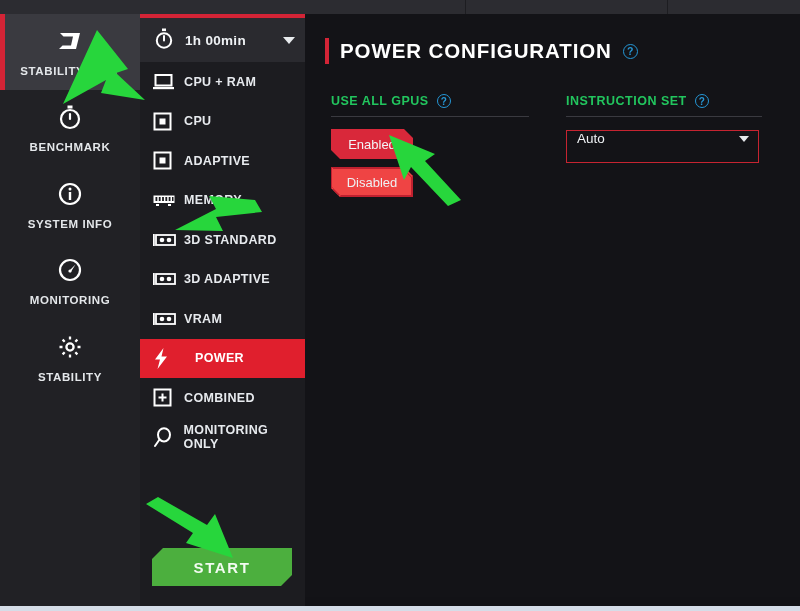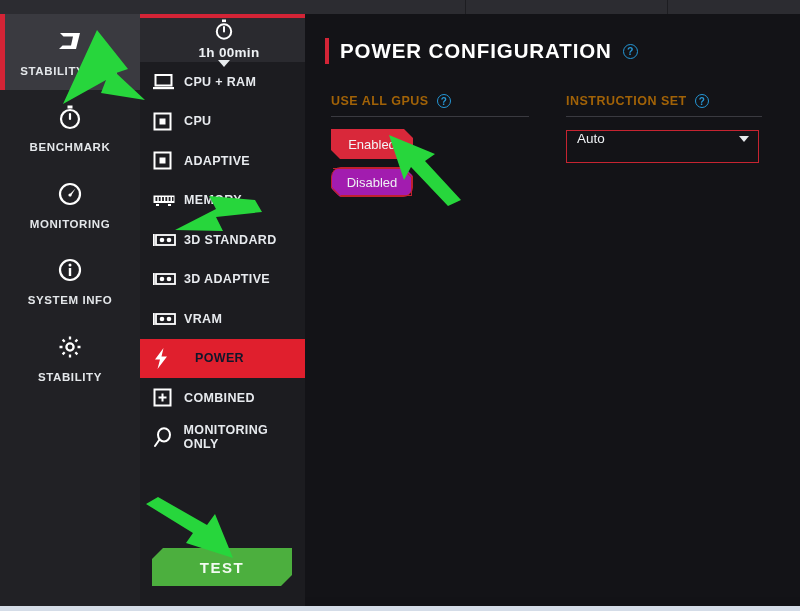--- a/index.html
+++ b/index.html
@@ -47,39 +47,39 @@
   }
 
   
   .testcol {
     position: absolute; left: 140px; top: 14px; width: 165px; height: 583px;
     background: #1c1c20;
     border-top: 4px solid #d32436;
   }
   .timer-row {
     display: flex; align-items: center; height: 44px;
-    background: #2a2a2f; padding: 0 10px 0 13px; cursor: pointer; flex-direction: column;
+    background: #2a2a2f; padding: 0 10px 0 13px; cursor: pointer;
   }
   .timer-row .tlabel {
     color: #eef1f4; font-size: 13.5px; font-weight: bold; letter-spacing: .3px;
     margin-left: 10px; flex: 1;
   }
   .caret { width: 0; height: 0; border-left: 6px solid transparent; border-right: 6px solid transparent;
            border-top: 7px solid #e8ebee; }
   .test-item {
     display: flex; align-items: center; height: 39.5px;
     padding-left: 13px; cursor: pointer;
   }
   .test-item .ticon { width: 26px; display: flex; align-items: center; }
   .test-item .tname {
     color: #e7eaee; font-size: 12.5px; font-weight: bold; letter-spacing: .35px;
     margin-left: 5px;
   }
   .test-item.selected { background: #e01f2d; }
-  .test-item.selected .tname { color: #0f172a; padding-left: 11px; }
+  .test-item.selected .tname { color: #ffffff; padding-left: 11px; }
 
   
   .start-wrap { position: absolute; left: 12px; bottom: 11px; }
   .start-btn {
     width: 140px; height: 38px;
     background: #4caf3e;
     color: #f2fbf1; font-size: 15px; font-weight: bold; letter-spacing: 1.6px;
     display: flex; align-items: center; justify-content: center;
     cursor: pointer;
     clip-path: polygon(11px 0, 100% 0, 100% calc(100% - 11px), calc(100% - 11px) 100%, 0 100%, 0 11px);
@@ -104,38 +104,38 @@
     display: inline-flex; align-items: center; justify-content: center;
     cursor: pointer; flex: none;
   }
 
   .fields { display: flex; padding: 30px 0 0 26px; }
   .field { }
   .field.gpus { width: 235px; }
   .field.iset { width: 215px; }
   .field-head { display: flex; align-items: center; }
   .field-label {
-    color: #a16207; font-size: 12.5px; font-weight: bold; letter-spacing: .5px;
+    color: #22c55e; font-size: 12.5px; font-weight: bold; letter-spacing: .5px;
   }
   .field-head .help-icon { margin-left: 8px; width: 14px; height: 14px; font-size: 10px; }
   .field-rule { height: 1px; background: #3a3a40; margin-top: 8px; }
   .field.gpus .field-rule { width: 198px; }
   .field.iset  .field-rule { width: 196px; }
 
   .toggle {
     width: 82px; height: 30px;
     display: flex; align-items: center; justify-content: center;
     font-size: 13px; color: #f3f5f7; cursor: pointer;
     margin-top: 12px;
     clip-path: polygon(0 0, calc(100% - 9px) 0, 100% 9px, 100% 100%, 9px 100%, 0 calc(100% - 9px));
   }
   .toggle.on { background: #d9283a; }
   .toggle.off {
-    background: #a21caf; margin-top: 8px;
-    position: relative; color: #eef0f3; border-radius: 10px;
+    background: #ef4444; margin-top: 8px;
+    position: relative; color: #eef0f3;
   }
   .toggle.off::before {
     content: ""; position: absolute; inset: 0; background: #c0202f;
     clip-path: polygon(0 0, calc(100% - 9px) 0, 100% 9px, 100% 100%, 9px 100%, 0 calc(100% - 9px),
                        1px calc(100% - 9px), 1px calc(100% - 1px), 9px calc(100% - 1px),
                        calc(100% - 1px) calc(100% - 1px), calc(100% - 1px) 9.5px,
                        calc(100% - 9.5px) 1px, 1px 1px, 1px 0);
     z-index: -1;
   }
   .toggle.off {
@@ -202,36 +202,36 @@
           <rect x="11.5" y="2.5" width="5" height="3" fill="#ffffff"></rect>
         </svg>
       </span>
       <span class="nav-label">BENCHMARK</span>
     </div>
 
     <div class="nav-item">
       <span class="nav-icon">
         <svg width="28" height="28" viewBox="0 0 28 28">
           <circle cx="14" cy="14" r="10" fill="none" stroke="#ffffff" stroke-width="2.2"></circle>
-          <path fill="#ffffff" d="M13 15 L19.5 8.5 L14.5 16.5 Z"></path>
-          <circle cx="14" cy="15" r="1.6" fill="#ffffff"></circle>
-        </svg>
-      </span>
-      <span class="nav-label">MONITORING</span>
+          <circle cx="14" cy="9" r="1.5" fill="#ffffff"></circle>
+          <rect x="12.8" y="12" width="2.4" height="8" fill="#ffffff"></rect>
+        </svg>
+      </span>
+      <span class="nav-label">SYSTEM INFO</span>
     </div>
 
     <div class="nav-item">
       <span class="nav-icon">
         <svg width="28" height="28" viewBox="0 0 28 28">
           <circle cx="14" cy="14" r="10" fill="none" stroke="#ffffff" stroke-width="2.2"></circle>
-          <circle cx="14" cy="9" r="1.5" fill="#ffffff"></circle>
-          <rect x="12.8" y="12" width="2.4" height="8" fill="#ffffff"></rect>
-        </svg>
-      </span>
-      <span class="nav-label">SYSTEM INFO</span>
+          <path fill="#ffffff" d="M13 15 L19.5 8.5 L14.5 16.5 Z"></path>
+          <circle cx="14" cy="15" r="1.6" fill="#ffffff"></circle>
+        </svg>
+      </span>
+      <span class="nav-label">MONITORING</span>
     </div>
 
     <div class="nav-item">
       <span class="nav-icon">
         <svg width="28" height="28" viewBox="0 0 28 28">
           <g fill="none" stroke="#ffffff" stroke-width="2.3">
             <circle cx="14" cy="14" r="3.6"></circle>
             <path d="M14 3.5 v3 M14 21.5 v3 M3.5 14 h3 M21.5 14 h3
                      M6.6 6.6 l2.1 2.1 M19.3 19.3 l2.1 2.1
                      M21.4 6.6 l-2.1 2.1 M8.7 19.3 l-2.1 2.1"></path>
@@ -364,21 +364,21 @@
       <span class="ticon">
         <svg width="21" height="21" viewBox="0 0 21 21">
           <ellipse cx="11" cy="7.8" rx="6" ry="6.6" fill="none" stroke="#ffffff" stroke-width="2"></ellipse>
           <path stroke="#ffffff" stroke-width="2" stroke-linecap="round" d="M6.5 12.5 L2 19"></path>
         </svg>
       </span>
       <span class="tname">MONITORING ONLY</span>
     </div>
 
     <div class="start-wrap">
-      <div class="start-btn">TEST</div>
+      <div class="start-btn">START</div>
     </div>
   </div>
 
   <div class="content">
 
     <div class="page-title-row">
       <div class="title-bar"></div>
       <div class="page-title">POWER CONFIGURATION</div>
       <div class="help-icon">?</div>
     </div>

